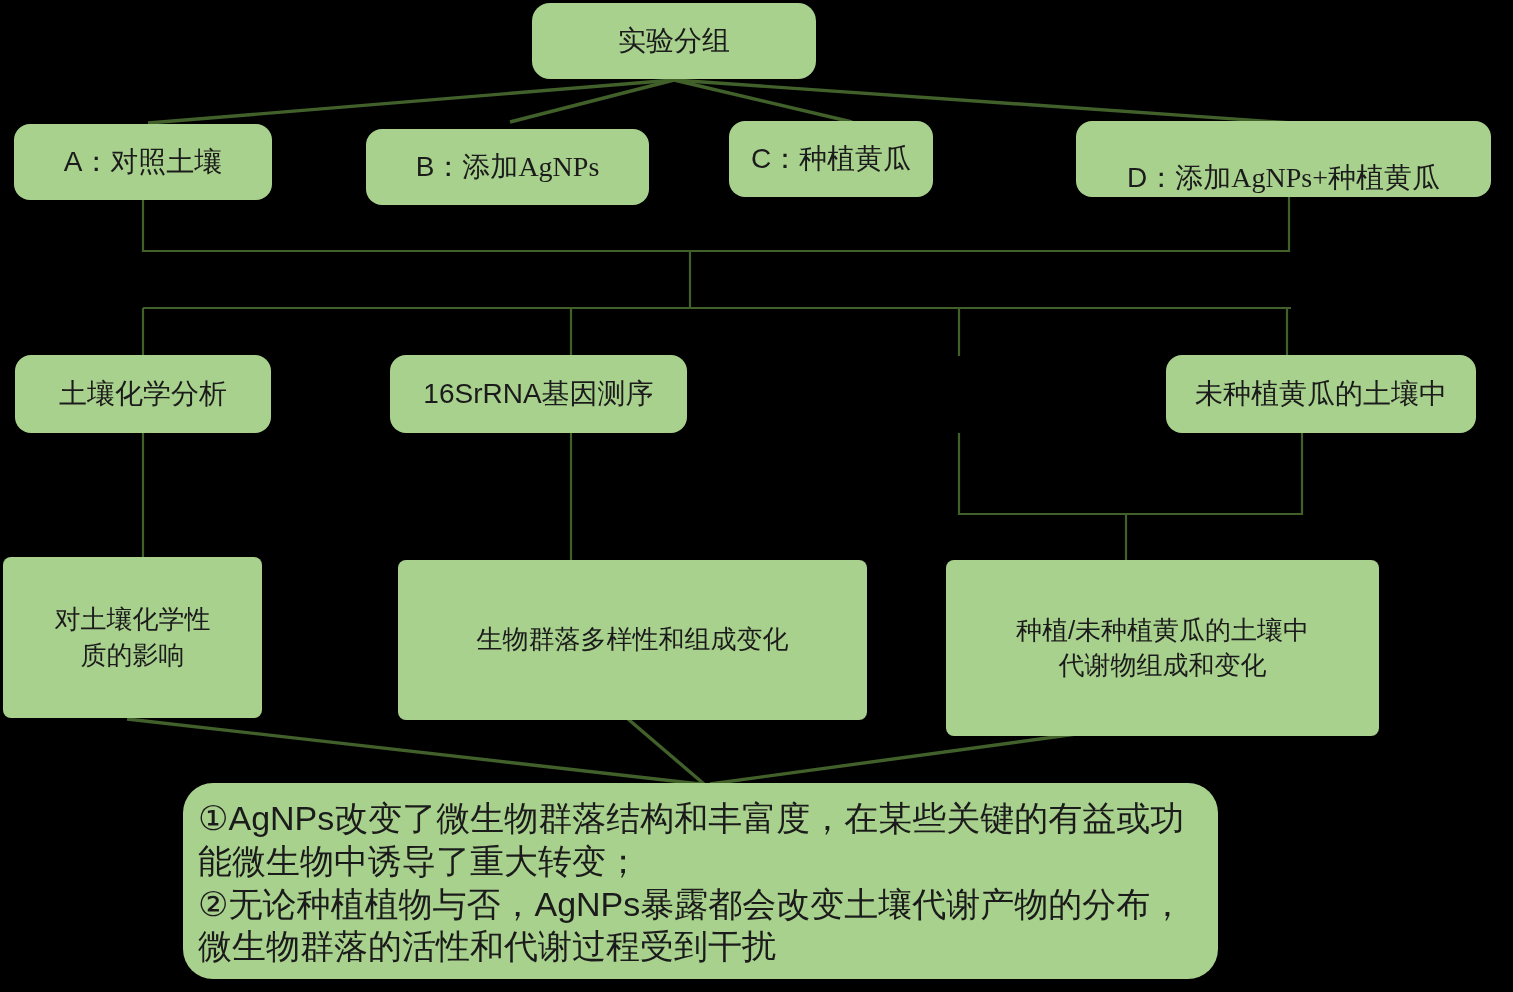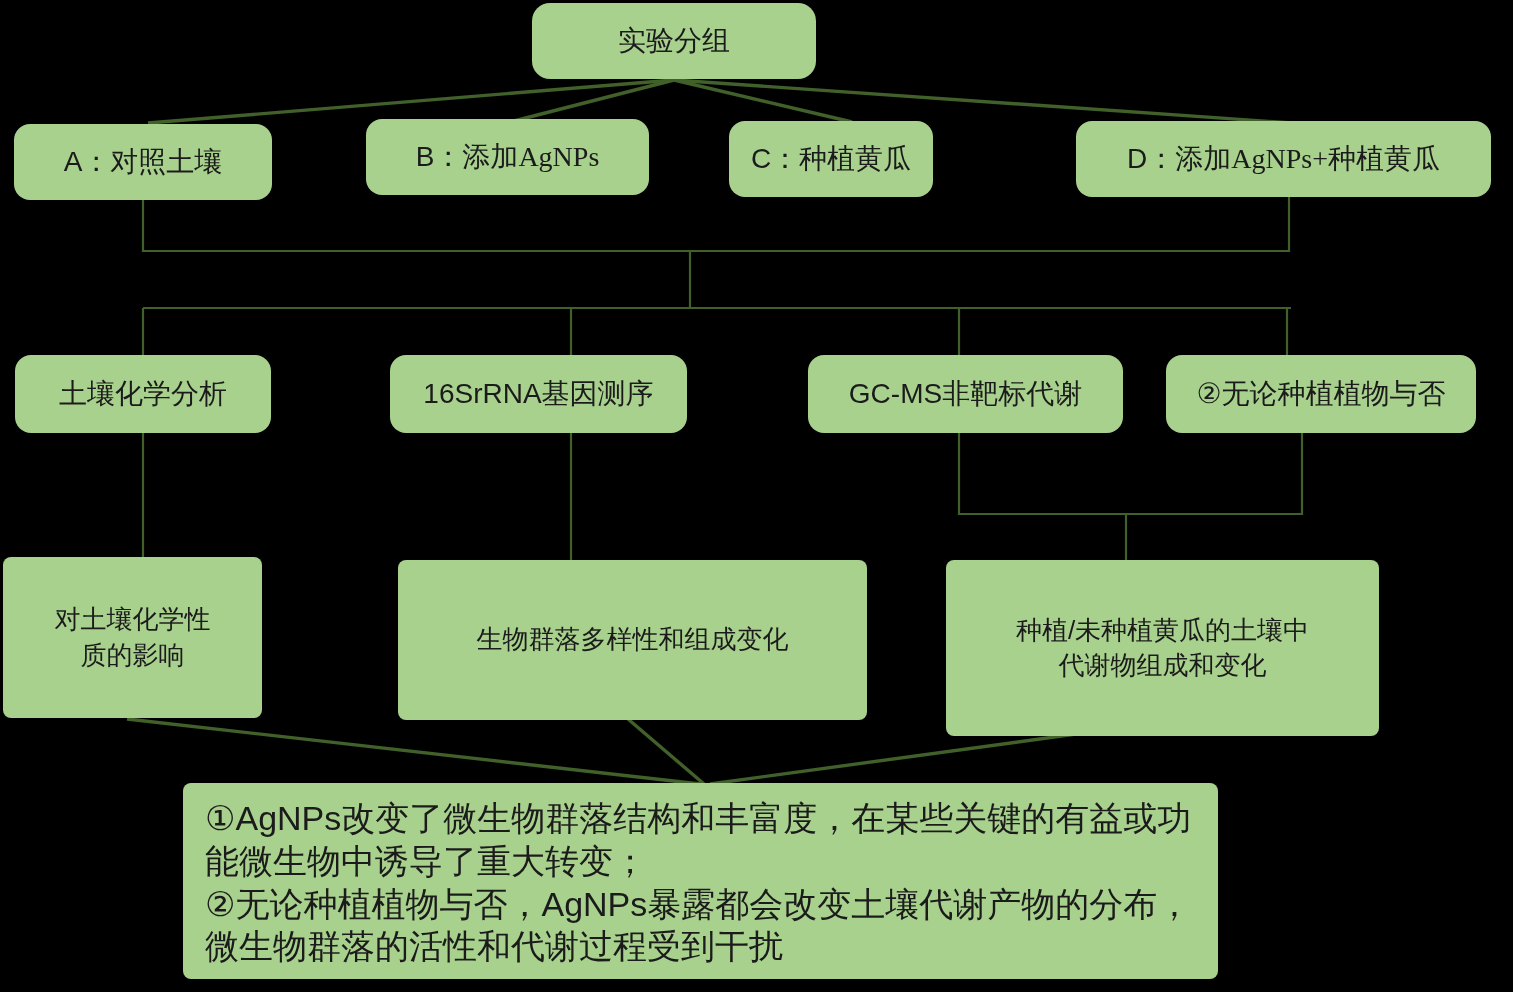--- a/index.html
+++ b/index.html
@@ -35,27 +35,27 @@
     justify-content: center;
     text-align: center;
     font-size: 28px;
     line-height: 1.35;
     border-radius: 16px;
   }
   .node .ln { white-space: nowrap; }
   .root { border-radius: 18px; }
   .big { border-radius: 8px; font-size: 26px; }
   .conclusion {
-    border-radius: 8px;
+    border-radius: 30px;
     align-items: flex-start;
     justify-content: flex-start;
     text-align: left;
     font-size: 34px;
     line-height: 1.26;
-    padding: 14px 22px;
+    padding: 14px 15px;
   }
   .serif { font-family: "Liberation Serif", "DejaVu Serif", serif; }
 </style>
 </head>
 <body>
 
 <div class="canvas">
 
   <svg class="connectors" viewBox="0 0 1513 992" xmlns="http://www.w3.org/2000/svg">
 
@@ -88,41 +88,38 @@
     <line class="thick" x1="1186" y1="719" x2="710" y2="784"></line>
   </svg>
 
   <div class="node root" style="left:532px; top:3px; width:284px; height:76px;">
     <span class="ln">实验分组</span>
   </div>
 
   <div class="node" style="left:14px; top:124px; width:258px; height:76px;">
     <span class="ln"><span>A：对照土壤</span><span class="serif"></span><span></span></span>
   </div>
-  <div class="node" style="left:366px; top:119px; width:283px; height:76px;">
+  <div class="node" style="left:366px; top:129px; width:283px; height:76px;">
     <span class="ln"><span>B：添加</span><span class="serif">AgNPs</span><span></span></span>
   </div>
   <div class="node" style="left:729px; top:121px; width:204px; height:76px;">
     <span class="ln"><span>C：种植黄瓜</span><span class="serif"></span><span></span></span>
   </div>
-  <div class="node" style="left:1076px; top:121px; width:415px; height:76px;">
+  <div class="node" style="left:1076px; top:121px; width:415px; height:76px;justify-content:flex-end;">
     <span class="ln"><span>D：添加</span><span class="serif">AgNPs+</span><span>种植黄瓜</span></span>
   </div>
 
   <div class="node" style="left:15px; top:355px; width:256px; height:78px;">
     <span class="ln">土壤化学分析</span>
   </div>
   <div class="node" style="left:390px; top:355px; width:297px; height:78px;">
     <span class="ln">16SrRNA基因测序</span>
   </div>
-  <div class="node" style="left:808px; top:355px; width:315px; height:78px;">
-    <span class="ln">GC-MS非靶标代谢</span>
-  </div>
   <div class="node" style="left:1166px; top:355px; width:310px; height:78px;">
-    <span class="ln">②无论种植植物与否</span>
+    <span class="ln">未种植黄瓜的土壤中</span>
   </div>
 
   <div class="node big" style="left:3px; top:557px; width:259px; height:161px;">
     <div class="ln">对土壤化学性</div>
     <div class="ln">质的影响</div>
   </div>
   <div class="node big" style="left:398px; top:560px; width:469px; height:160px;">
     <div class="ln">生物群落多样性和组成变化</div>
   </div>
   <div class="node big" style="left:946px; top:560px; width:433px; height:176px;">

